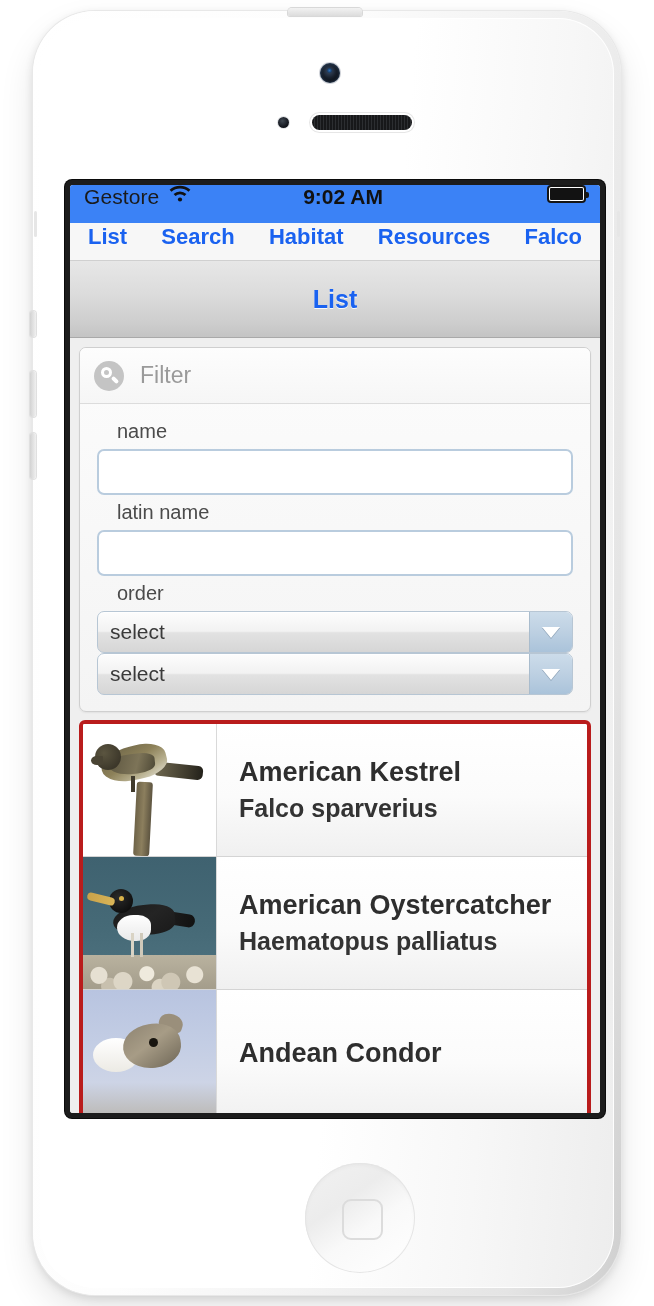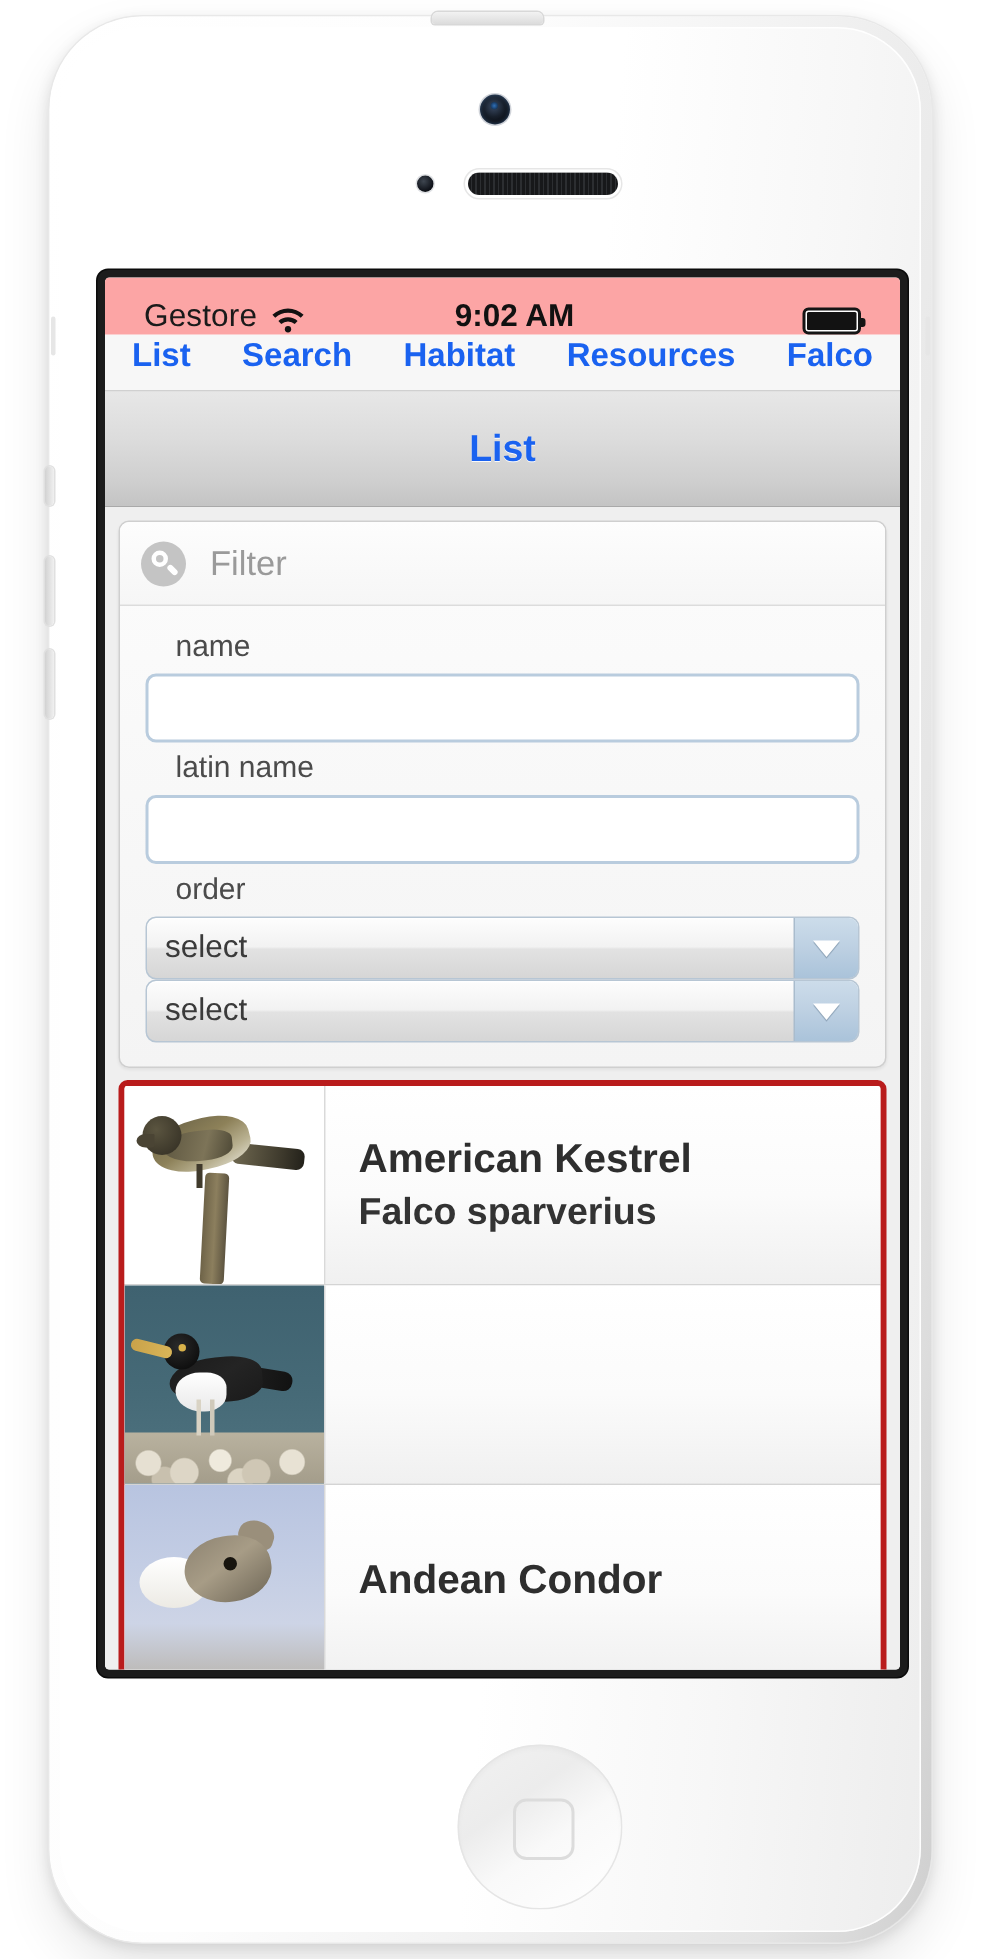--- a/index.html
+++ b/index.html
@@ -142,24 +142,24 @@
     height: 928px;
     background: #ffffff;
     border-radius: 3px;
     overflow: hidden;
   }
 
   
   .status-bar {
     position: relative;
     height: 38px;
-    background: #fca5a5;
+    background: #3b82f6;
     display: flex;
-    align-items: flex-end;
-    padding: 0 26px;
+    align-items: flex-start;
+    padding: 0 14px;
     box-sizing: border-box;
     font-size: 21px;
     color: #0b0b0b;
   }
   .carrier {
     font-size: 21px;
     color: #1a1a1a;
     letter-spacing: 0.1px;
   }
   .wifi-icon {
@@ -660,20 +660,24 @@
               <span class="o-pebbles"></span>
               <span class="o-tail"></span>
               <span class="o-body"></span>
               <span class="o-breast"></span>
               <span class="o-legs"></span>
               <span class="o-legs2"></span>
               <span class="o-head"></span>
               <span class="o-eye"></span>
               <span class="o-bill"></span>
             </div>
+            <div class="bird-info">
+              <span class="bird-name">American Oystercatcher</span>
+              <span class="bird-latin">Haematopus palliatus</span>
+            </div>
           </div>
 
           <div class="bird-row">
             <div class="bird-thumb thumb-condor">
               <span class="c-crown"></span>
               <span class="c-ruff"></span>
               <span class="c-head"></span>
               <span class="c-eye"></span>
             </div>
             <div class="bird-info">

